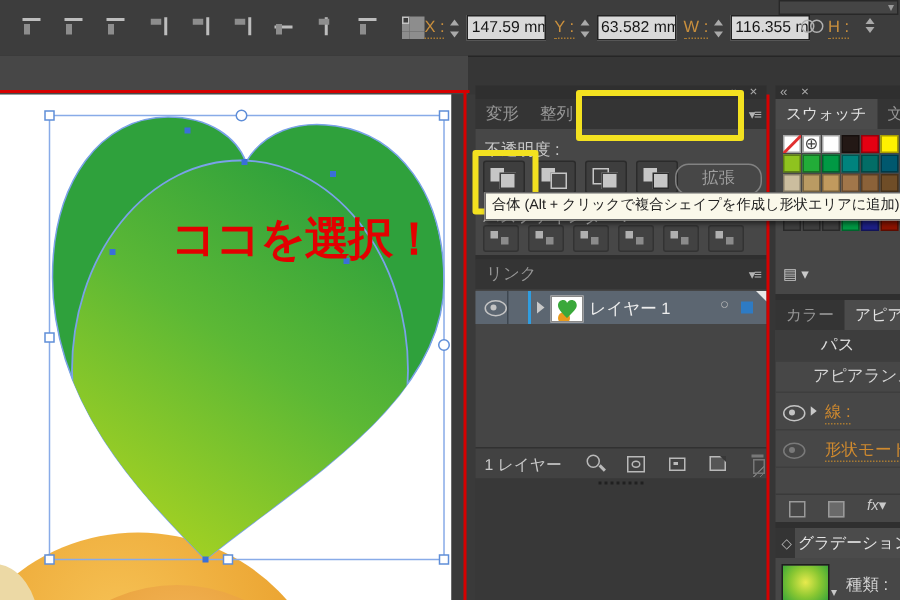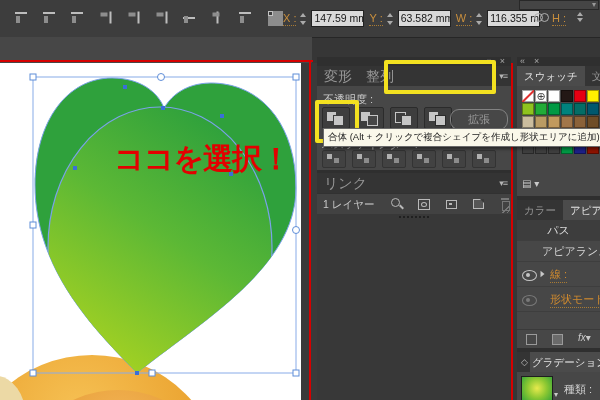--- a/index.html
+++ b/index.html
@@ -33,21 +33,21 @@
   #artboard{left:0;top:63px;width:301px;height:337px;background:#ffffff}
   #canvas-edge{left:301px;top:63px;width:16px;height:337px;background:#3a3a3a}
   #annot-text{left:114px;top:76px;font-size:30px;font-weight:bold;color:#e30000;letter-spacing:-1px;white-space:nowrap;z-index:30}
   .redline{background:#d60000;z-index:60}
   
   #dock1{left:317px;top:57px;width:194px;height:343px;background:#383838}
   #dock2{left:517px;top:57px;width:83px;height:343px;background:#383838}
   .dock-head{height:9px;background:#2f2f2f;position:relative}
   .dock-ic{position:absolute;top:0;font-size:9px;line-height:9px;color:#a8a8a8}
   .tabbar{height:20px;background:#343434;display:flex;align-items:flex-end;position:relative}
-  .tab{height:20px;line-height:20px;padding:0 7px;color:#969696;white-space:nowrap;font-size:14px}
+  .tab{height:20px;line-height:20px;padding:0 7px;color:#969696;white-space:nowrap;font-size:11px}
   .tab.active{background:#4b4b4b;color:#e3e3e3}
   .panel-menu{position:absolute;right:4px;top:5px;font-size:9px;color:#b5b5b5;letter-spacing:-1px}
   .panelbody{background:#474747}
   .sm{width:26px;height:20px;background:#3e3e3e;border:1px solid #2b2b2b;border-radius:2px;position:relative;flex:0 0 26px}
   .sm i{position:absolute;width:9px;height:9px}
   .sm i.a{left:4px;top:4px;background:#c6c6c6}
   .sm i.b{left:10px;top:7px;background:#c6c6c6;border:1px solid #3e3e3e}
   .sm[data-name="minus-front-button"] i.b{background:#474747;border-color:#c6c6c6}
   .sm[data-name="intersect-button"] i.a{background:transparent;border:1px solid #c6c6c6}
   .sm[data-name="exclude-button"] i.b{border-color:#2b2b2b}
@@ -243,20 +243,38 @@
             <i></i>
           </span>
         </div>
     </div>
     <div style="height:3px;background:#2f2f2f"></div>
     <div class="tabbar" data-name="layers-tabbar">
 
       <span class="panel-menu" data-name="panel-menu-icon">▾≡</span>
         <span class="tab" data-name="panel-tab">リンク</span>
       </div>
+    <div class="panelbody" style="height:105px;position:relative;background:#454545" data-name="layers-panel-body">
+      <div style="position:absolute;left:0;top:1px;width:194px;height:22px;background:#5c6671" data-name="layer-row">
+        <span class="icon-eye" style="position:absolute;left:6px;top:6px" data-name="layer-visibility-eye-icon"></span>
+        <span style="position:absolute;left:21px;top:0;width:1px;height:22px;background:#3e4750" data-name="column-divider"></span>
+        <span style="position:absolute;left:35px;top:0;width:2px;height:22px;background:#2f9de0" data-name="layer-accent-bar"></span>
+        <span class="tri" style="position:absolute;left:41px;top:7px" data-name="layer-expand-arrow-icon"></span>
+        <span style="position:absolute;left:50px;top:3px;width:20px;height:16px;background:#fff;border:1px solid #888" data-name="layer-thumbnail">
+          <svg width="20" height="16" viewBox="0 0 20 16">
+            <circle cx="8" cy="14" r="4" fill="#e89a1d"></circle>
+            <path d="M10 14 C6 10 4 8 4 5.5 C4 3.5 5.5 2 7.5 2 C9 2 10 3 10 4 C10.5 3 11.5 2 13 2 C15 2 16.5 3.5 16.5 5.5 C16.5 8 14 10 10 14 Z" fill="#3aa83a"></path>
+          </svg>
+        </span>
+        <span style="position:absolute;left:76px;top:4px;color:#ededed" data-name="layer-name">レイヤー 1</span>
+        <span style="position:absolute;left:163px;top:4px;color:#b5b5b5;font-size:10px" data-name="layer-target-icon">○</span>
+        <span style="position:absolute;left:177px;top:7px;width:8px;height:8px;background:#2e7bc4" data-name="layer-selection-indicator"></span>
+        <span style="position:absolute;right:0;top:0;width:0;height:0;border-left:7px solid transparent;border-top:7px solid #e8e8e8" data-name="layer-corner-notch"></span>
+      </div>
+    </div>
     <div style="height:20px;background:#424242;border-top:1px solid #313131;position:relative" data-name="layers-footer">
       <span style="position:absolute;left:6px;top:4px;color:#c9c9c9;font-size:10.5px" data-name="layer-count-status">1 レイヤー</span>
       <div style="position:absolute;left:73px;top:3px;display:flex;gap:13px" data-name="layers-footer-icons">
 
       <span class="lp-ic" data-name="locate-object-icon"></span>
           <span class="lp-ic" data-name="make-clipping-mask-icon"></span>
           <span class="lp-ic" data-name="new-sublayer-icon"></span>
           <span class="lp-ic" data-name="new-layer-icon"></span>
           <span class="lp-ic" data-name="delete-icon"></span>
         </div>

